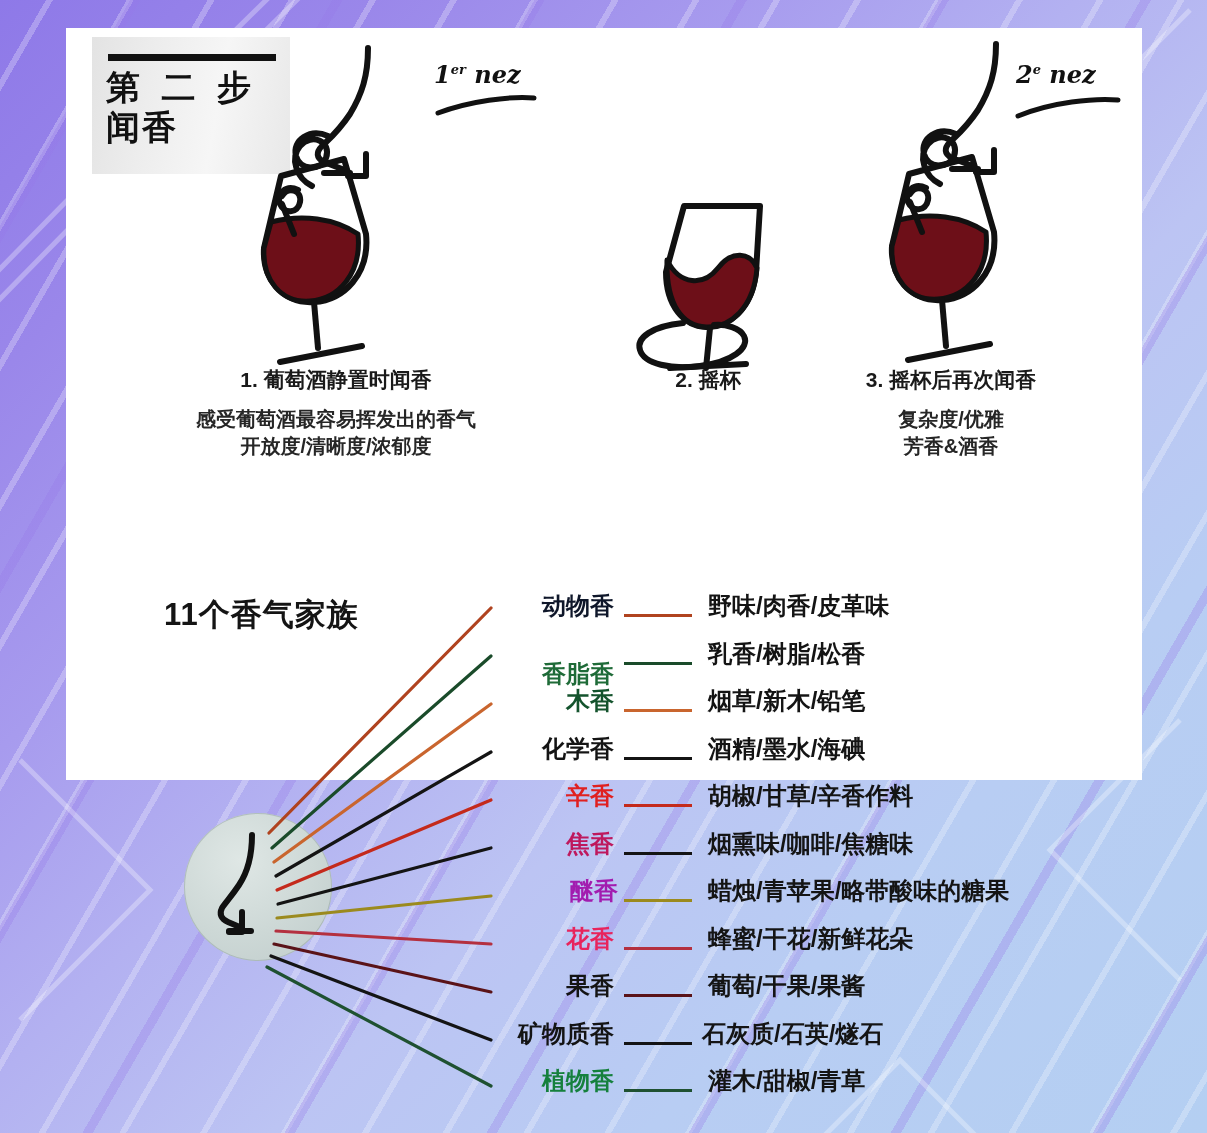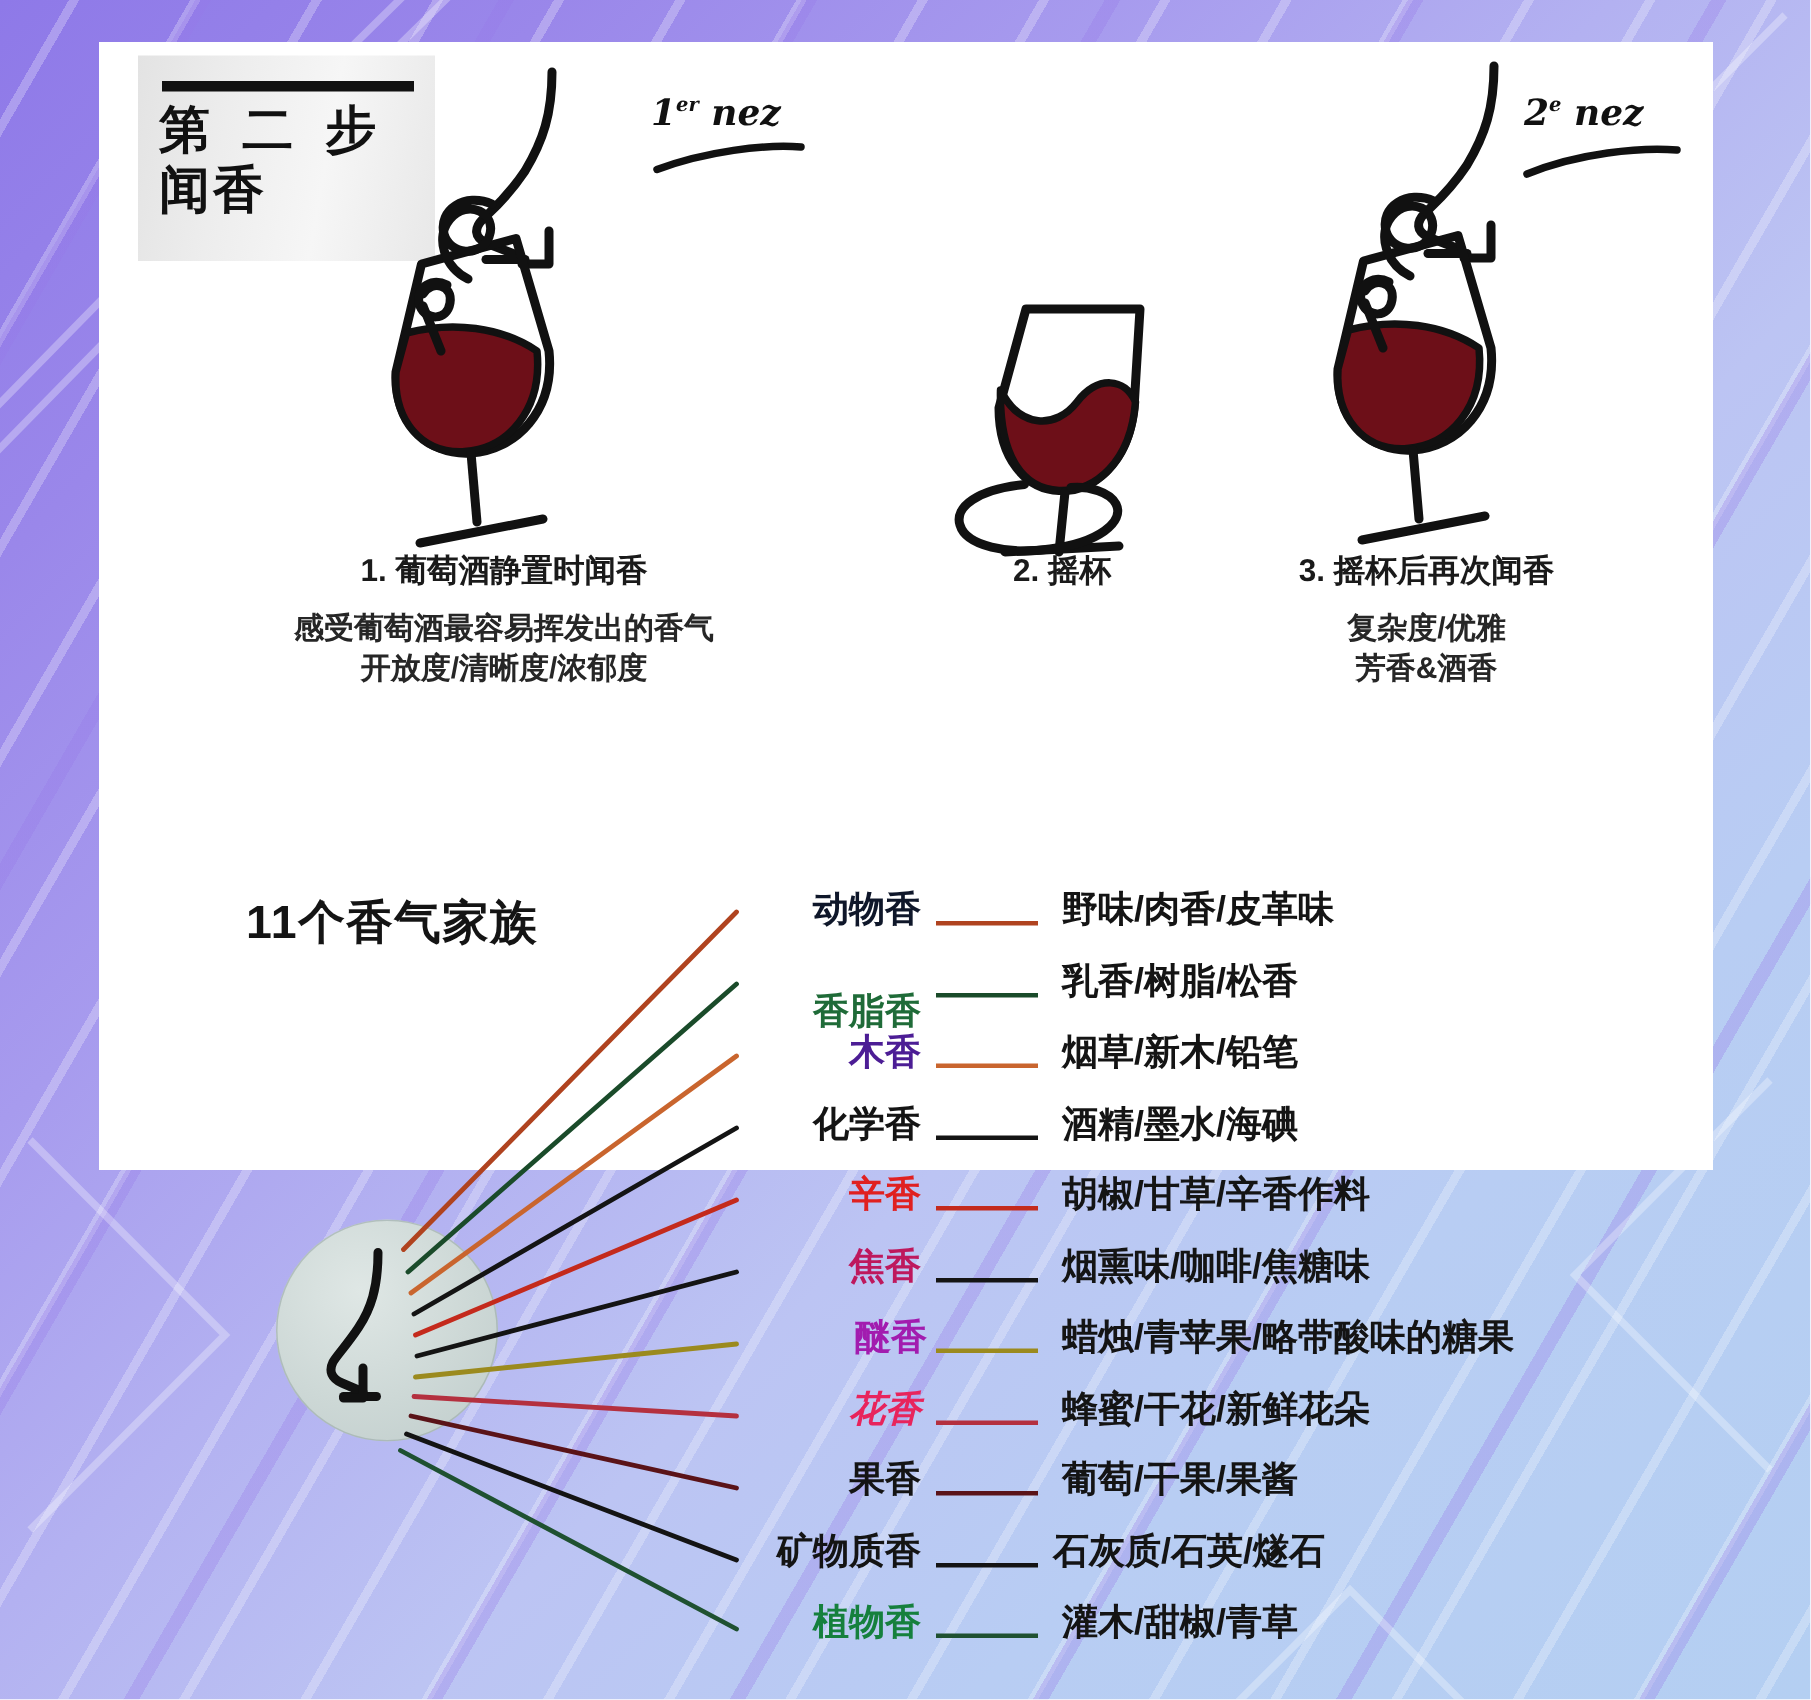--- a/index.html
+++ b/index.html
@@ -244,36 +244,36 @@
       </g>
     </svg>
 
     <div id="fam-rows">
         <div class="fam-label" style="right: 528px; top: 562px; color: #0f172a;">动物香</div>
         <div class="fam-rule" style="top: 586px; left: 558px; width: 68px; background: rgb(176, 67, 31);"></div>
         <div class="fam-desc" style="left: 642px; top: 562px;">野味/肉香/皮革味</div>
         <div class="fam-label" style="right: 528px; top: 609.5px; color: rgb(31, 107, 56); margin-top: 20px;">香脂香</div>
         <div class="fam-rule" style="top: 633.5px; left: 558px; width: 68px; background: rgb(26, 75, 42);"></div>
         <div class="fam-desc" style="left: 642px; top: 609.5px;">乳香/树脂/松香</div>
-        <div class="fam-label" style="right: 528px; top: 657px; color: #4c1d95;">木香</div>
+        <div class="fam-label" style="right: 528px; top: 657px; color: #14532d;">木香</div>
         <div class="fam-rule" style="top: 681px; left: 558px; width: 68px; background: rgb(201, 101, 46);"></div>
         <div class="fam-desc" style="left: 642px; top: 657px;">烟草/新木/铅笔</div>
         <div class="fam-label" style="right: 528px; top: 704.5px; color: rgb(20, 20, 20);">化学香</div>
         <div class="fam-rule" style="top: 728.5px; left: 558px; width: 68px; background: rgb(20, 20, 20);"></div>
         <div class="fam-desc" style="left: 642px; top: 704.5px;">酒精/墨水/海碘</div>
         <div class="fam-label" style="right: 528px; top: 752px; color: rgb(224, 32, 32);">辛香</div>
         <div class="fam-rule" style="top: 776px; left: 558px; width: 68px; background: rgb(196, 42, 28);"></div>
         <div class="fam-desc" style="left: 642px; top: 752px;">胡椒/甘草/辛香作料</div>
         <div class="fam-label" style="right: 528px; top: 799.5px; color: #be185d;">焦香</div>
         <div class="fam-rule" style="top: 823.5px; left: 558px; width: 68px; background: rgb(20, 20, 20);"></div>
         <div class="fam-desc" style="left: 642px; top: 799.5px;">烟熏味/咖啡/焦糖味</div>
         <div class="fam-label" style="right: 524px; top: 847px; color: #a21caf;">醚香</div>
         <div class="fam-rule" style="top: 871px; left: 558px; width: 68px; background: rgb(155, 138, 30);"></div>
         <div class="fam-desc" style="left: 642px; top: 847px;">蜡烛/青苹果/略带酸味的糖果</div>
-        <div class="fam-label" style="right: 528px; top: 894.5px; color: rgb(232, 36, 92); font-style: italic;">花香</div>
+        <div class="fam-label" style="right: 528px; top: 894.5px; color: rgb(232, 36, 92);">花香</div>
         <div class="fam-rule" style="top: 918.5px; left: 558px; width: 68px; background: rgb(180, 48, 63);"></div>
         <div class="fam-desc" style="left: 642px; top: 894.5px;">蜂蜜/干花/新鲜花朵</div>
         <div class="fam-label" style="right: 528px; top: 942px; color: rgb(20, 20, 20);">果香</div>
         <div class="fam-rule" style="top: 966px; left: 558px; width: 68px; background: rgb(90, 19, 24);"></div>
         <div class="fam-desc" style="left: 642px; top: 942px;">葡萄/干果/果酱</div>
         <div class="fam-label" style="right: 528px; top: 989.5px; color: rgb(20, 20, 20);">矿物质香</div>
         <div class="fam-rule" style="top: 1013.5px; left: 558px; width: 68px; background: rgb(20, 20, 20);"></div>
         <div class="fam-desc" style="left: 636px; top: 989.5px;">石灰质/石英/燧石</div>
         <div class="fam-label" style="right: 528px; top: 1037px; color: #15803d;">植物香</div>
         <div class="fam-rule" style="top: 1061px; left: 558px; width: 68px; background: rgb(31, 81, 49);"></div>

